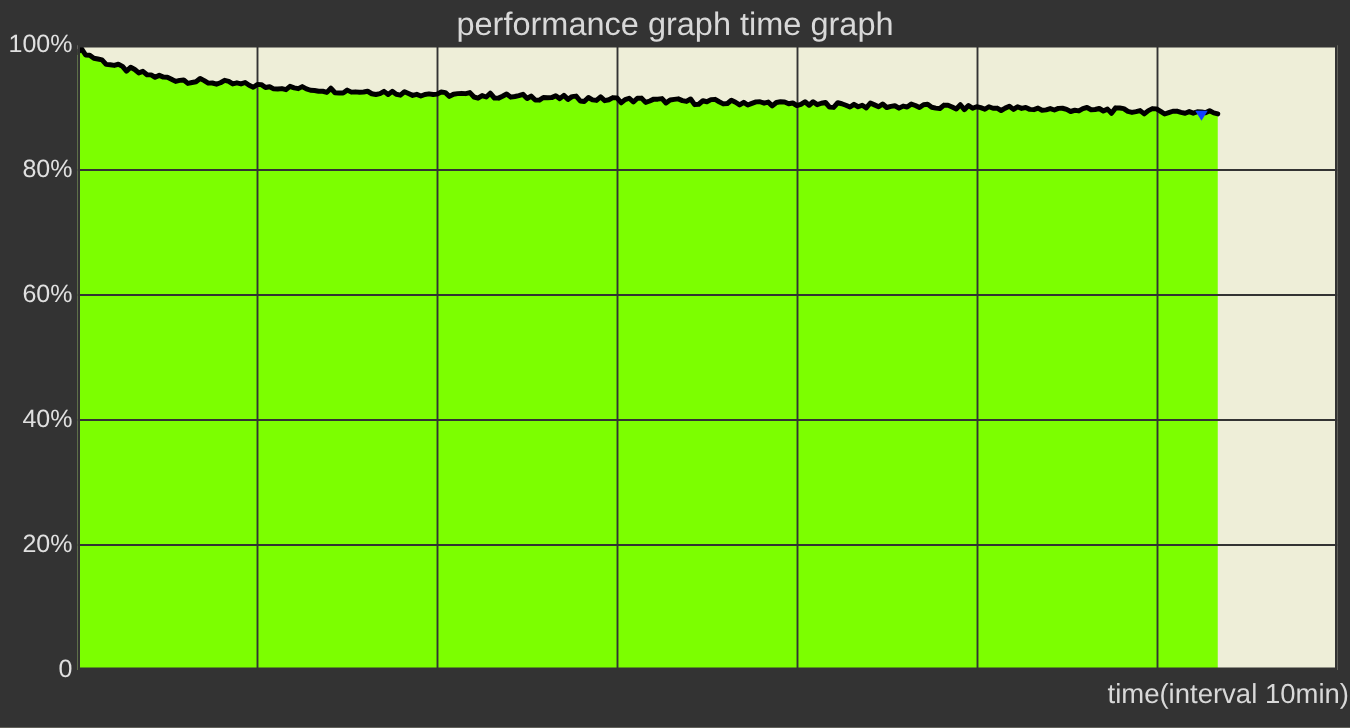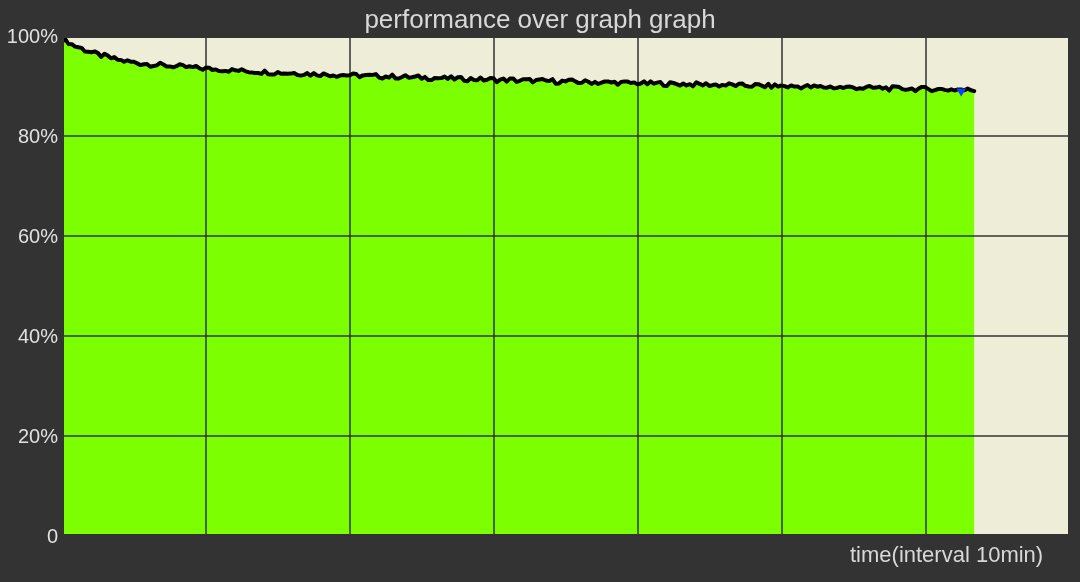--- a/index.html
+++ b/index.html
@@ -39,26 +39,27 @@
     color: #e0e0e0;
     font-size: 20px;
     text-align: right;
     width: 60px;
     transform: translateY(-50%);
   }
   .xlabel {
     position: absolute;
     color: #d8d8d8;
     font-size: 22px;
+    margin-left: 36px;
   }
 </style>
 </head>
 <body>
 
-<div class="title">performance over graph graph</div>
+<div class="title">performance graph time graph</div>
 
 <div class="plot-bg" style="left: 62px; top: 36px; width: 1008px; height: 500px;"></div>
 <svg id="chart-svg" width="1008" height="500" style="left: 62px; top: 36px;">
     <path d="M0,500 L0.0,5.8 L3.3,3.1 L6.5,8.0 L9.8,8.2 L13.1,10.6 L16.3,11.2 L19.6,11.9 L22.9,15.5 L26.2,15.8 L29.4,16.3 L32.7,15.4 L36.0,17.1 L39.2,20.9 L42.5,17.8 L45.8,19.6 L49.0,22.3 L52.3,21.1 L55.6,23.8 L58.9,23.9 L62.1,25.8 L65.4,24.3 L68.7,25.7 L71.9,25.8 L75.2,27.4 L78.5,29.1 L81.7,28.3 L85.0,28.0 L88.3,30.7 L91.6,30.0 L94.8,29.4 L98.1,26.8 L101.4,28.5 L104.6,30.5 L107.9,30.4 L111.2,31.3 L114.4,30.2 L117.7,28.3 L121.0,29.1 L124.2,31.1 L127.5,30.3 L130.8,31.1 L134.1,30.0 L137.3,32.2 L140.6,33.8 L143.9,31.6 L147.1,31.7 L150.4,34.0 L153.7,33.4 L156.9,35.1 L160.2,35.2 L163.5,34.9 L166.8,35.7 L170.0,33.1 L173.3,34.3 L176.6,34.9 L179.8,33.3 L183.1,35.1 L186.4,36.2 L189.6,36.4 L192.9,37.0 L196.2,37.0 L199.5,37.9 L202.7,34.6 L206.0,38.2 L209.3,38.4 L212.5,38.4 L215.8,36.1 L219.1,37.7 L222.3,37.5 L225.6,37.8 L228.9,37.6 L232.1,37.0 L235.4,39.0 L238.7,39.6 L242.0,38.9 L245.2,37.1 L248.5,39.6 L251.8,37.1 L255.0,39.4 L258.3,40.1 L261.6,37.4 L264.8,38.8 L268.1,40.3 L271.4,39.5 L274.7,40.8 L277.9,39.6 L281.2,39.1 L284.5,39.6 L287.7,39.3 L291.0,37.6 L294.3,38.1 L297.5,41.1 L300.8,39.4 L304.1,38.9 L307.3,38.7 L310.6,38.9 L313.9,38.1 L317.2,41.6 L320.4,42.5 L323.7,40.5 L327.0,41.6 L330.2,38.6 L333.5,42.4 L336.8,42.5 L340.0,41.0 L343.3,39.2 L346.6,41.7 L349.9,41.2 L353.1,40.5 L356.4,39.5 L359.7,42.8 L362.9,40.9 L366.2,44.0 L369.5,44.1 L372.7,42.0 L376.0,42.2 L379.3,42.1 L382.6,40.6 L385.8,42.9 L389.1,40.3 L392.4,43.5 L395.6,41.3 L398.9,40.9 L402.2,44.8 L405.4,45.2 L408.7,42.0 L412.0,43.9 L415.2,44.3 L418.5,41.5 L421.8,44.5 L425.1,43.8 L428.3,42.1 L431.6,42.3 L434.9,46.2 L438.1,43.7 L441.4,42.6 L444.7,45.6 L447.9,42.6 L451.2,42.5 L454.5,45.9 L457.8,44.8 L461.0,43.3 L464.3,43.3 L467.6,42.9 L470.8,46.4 L474.1,44.0 L477.4,43.5 L480.6,43.1 L483.9,44.5 L487.2,45.1 L490.5,43.2 L493.7,47.7 L497.0,47.4 L500.3,44.6 L503.5,45.4 L506.8,43.7 L510.1,43.5 L513.3,45.4 L516.6,47.1 L519.9,46.8 L523.1,44.2 L526.4,45.8 L529.7,47.9 L533.0,45.9 L536.2,48.0 L539.5,46.7 L542.8,45.5 L546.0,45.4 L549.3,46.5 L552.6,45.7 L555.8,48.7 L559.1,46.0 L562.4,45.4 L565.7,45.6 L568.9,47.0 L572.2,46.4 L575.5,48.4 L578.7,47.5 L582.0,45.4 L585.3,48.2 L588.5,45.4 L591.8,47.7 L595.1,46.6 L598.4,46.0 L601.6,49.7 L604.9,49.9 L608.2,46.2 L611.4,47.0 L614.7,48.2 L618.0,49.6 L621.2,47.5 L624.5,49.4 L627.8,48.2 L631.0,50.3 L634.3,46.4 L637.6,47.9 L640.9,49.4 L644.1,47.2 L647.4,50.0 L650.7,49.1 L653.9,48.6 L657.2,50.5 L660.5,48.9 L663.7,49.6 L667.0,47.3 L670.3,48.4 L673.6,50.0 L676.8,47.8 L680.1,47.4 L683.4,49.8 L686.6,50.5 L689.9,50.8 L693.2,48.1 L696.4,48.2 L699.7,49.6 L703.0,51.2 L706.3,47.8 L709.5,51.7 L712.8,48.4 L716.1,50.6 L719.3,49.4 L722.6,50.1 L725.9,51.4 L729.1,49.4 L732.4,50.6 L735.7,50.5 L738.9,52.4 L742.2,50.5 L745.5,49.0 L748.8,51.5 L752.0,49.4 L755.3,50.7 L758.6,50.0 L761.8,51.5 L765.1,51.7 L768.4,50.5 L771.6,52.2 L774.9,51.9 L778.2,50.9 L781.5,52.0 L784.7,50.7 L788.0,50.6 L791.3,51.5 L794.5,53.2 L797.8,52.2 L801.1,52.7 L804.3,50.9 L807.6,50.0 L810.9,51.8 L814.1,51.6 L817.4,50.8 L820.7,52.8 L824.0,51.3 L827.2,54.6 L830.5,50.3 L833.8,50.4 L837.0,50.9 L840.3,53.1 L843.6,53.9 L846.8,53.3 L850.1,52.5 L853.4,55.1 L856.7,52.5 L859.9,50.9 L863.2,51.1 L866.5,53.1 L869.7,55.2 L873.0,54.1 L876.3,53.0 L879.5,52.9 L882.8,53.9 L886.1,54.6 L889.4,53.3 L892.6,54.5 L895.9,53.4 L899.2,53.5 L902.4,54.2 L905.7,52.6 L909.0,54.3 L912.2,55.1 L912.2,500 Z" fill="#7cff00" stroke="none"></path>
     <g>
       <line x1="0" y1="400" x2="1008" y2="400" stroke="#333333" stroke-width="1.5"></line>
       <line x1="0" y1="300" x2="1008" y2="300" stroke="#333333" stroke-width="1.5"></line>
       <line x1="0" y1="200" x2="1008" y2="200" stroke="#333333" stroke-width="1.5"></line>
       <line x1="0" y1="100" x2="1008" y2="100" stroke="#333333" stroke-width="1.5"></line>
       <line x1="0" y1="0" x2="1008" y2="0" stroke="#333333" stroke-width="1.5"></line>

